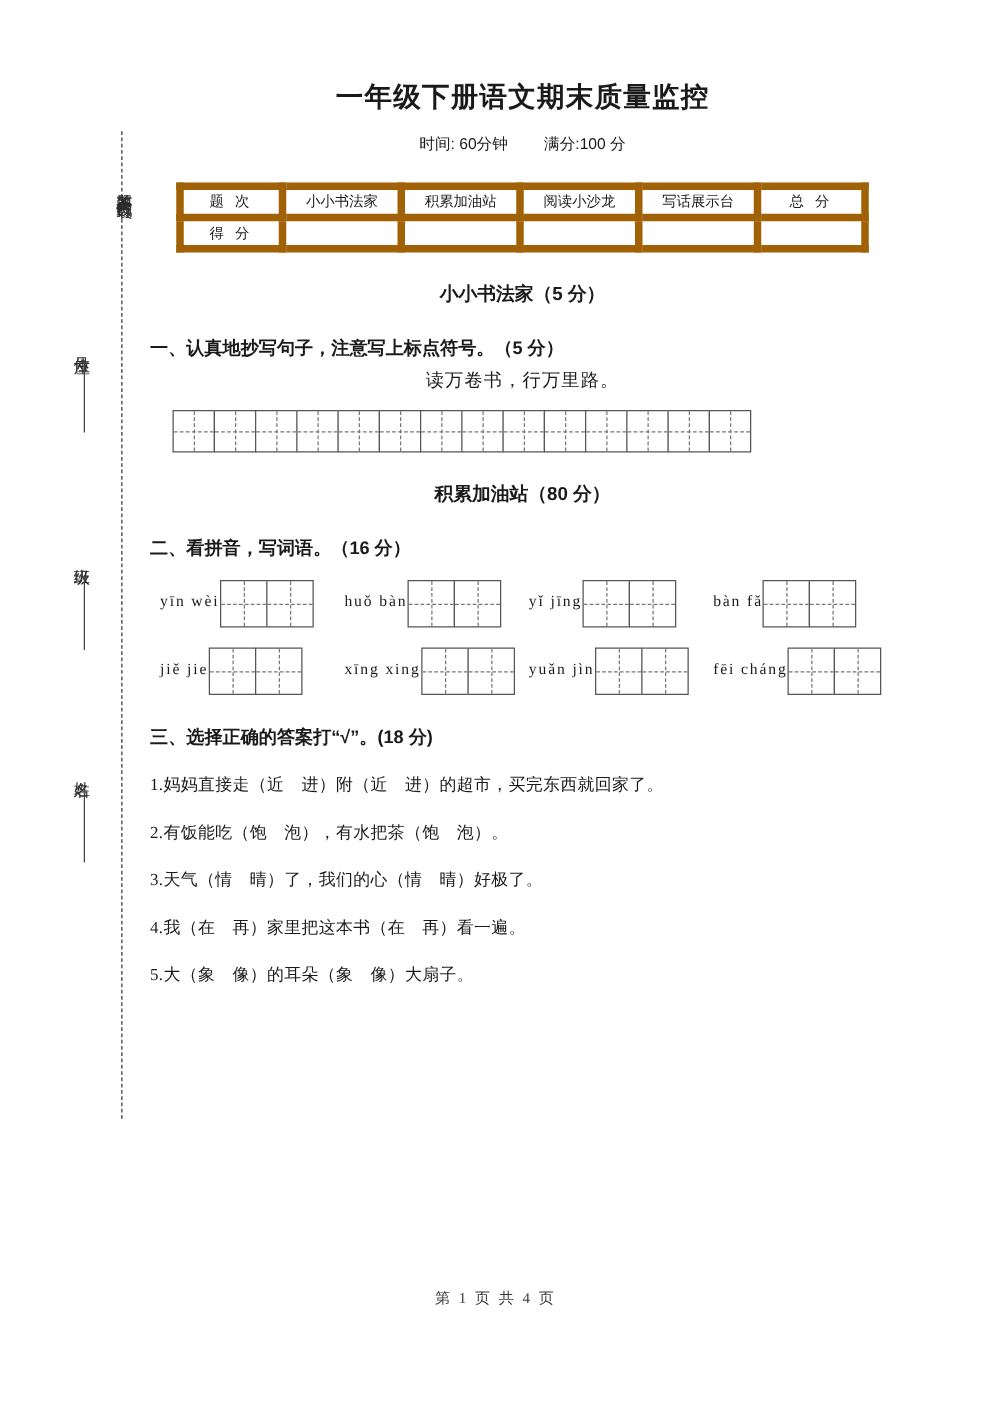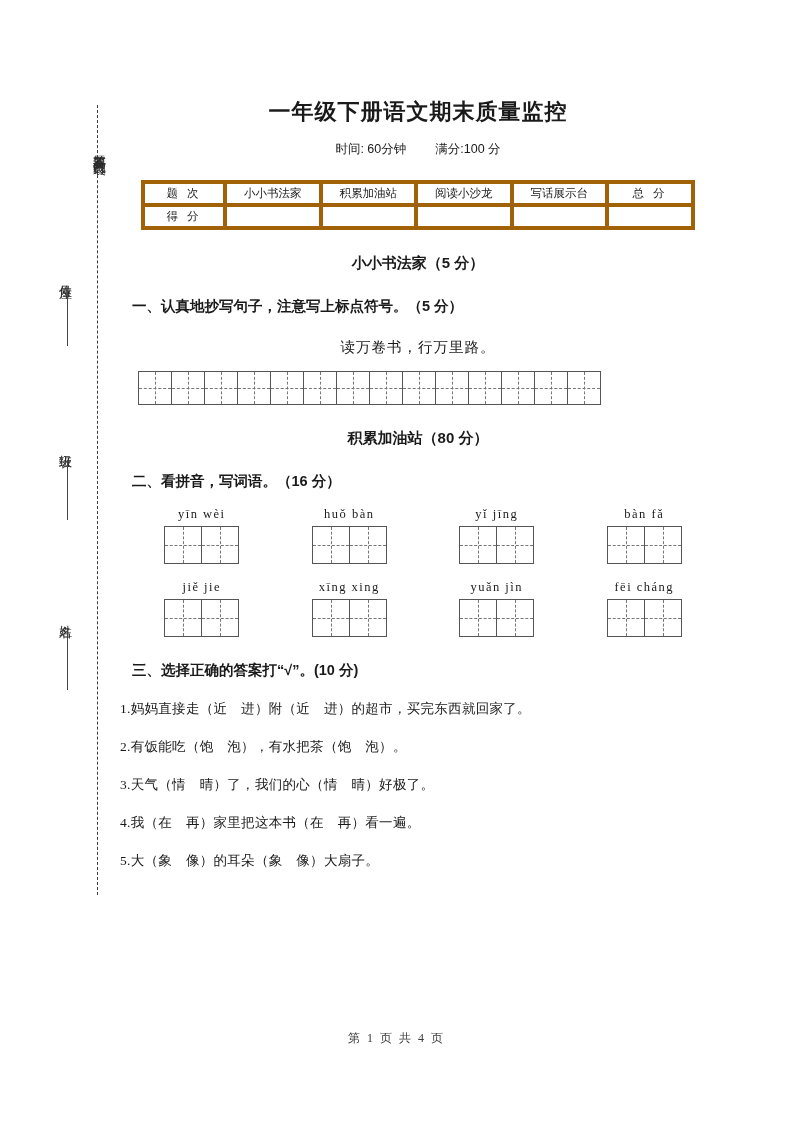--- a/index.html
+++ b/index.html
@@ -57,21 +57,21 @@
 
   
   #page {
     position: absolute;
     left: 118px; top: 0;
     width: 600px; height: 1122px;
   }
 
   h1.title {
     margin: 0;
-    padding-top: 97px;
+    padding-top: 63px;
     font-size: 22px;
     font-weight: bold;
     text-align: center;
     font-family: "Liberation Sans", "DejaVu Sans", sans-serif;
     letter-spacing: 1px;
   }
   .subtitle {
     margin-top: 14px;
     text-align: center;
     font-size: 12.5px;
@@ -80,21 +80,21 @@
   .subtitle .gap { display: inline-block; width: 22px; }
 
   
   table.score {
     margin: 22px auto 0 auto;
     border-collapse: collapse;
     width: 554px;
     table-layout: fixed;
   }
   table.score td {
-    border: 4px solid #a16207;
+    border: 6px solid #a16207;
     height: 20px;
     text-align: center;
     font-size: 11.5px;
     font-family: Liberation Serif, serif;
     padding: 2px 0;
   }
   table.score td.lbl { width: 82px; letter-spacing: 3px; }
   table.score td.tot { width: 86px; letter-spacing: 3px; }
 
   .sec-head {
@@ -102,26 +102,26 @@
     font-size: 15px;
     font-weight: bold;
     font-family: "Liberation Sans", "DejaVu Sans", sans-serif;
     margin-top: 24px;
   }
   .q-head {
     font-size: 14.5px;
     font-weight: bold;
     font-family: "Liberation Sans", "DejaVu Sans", sans-serif;
     margin-top: 24px;
-    margin-left: 14px;
+    margin-left: 2px;
   }
   .copy-sentence {
     text-align: center;
     font-size: 14.5px;
-    margin-top: 22px;
+    margin-top: 7px;
     letter-spacing: 1px;
   }
 
   
   .grid-row {
     display: flex;
     margin-top: 14px;
     margin-left: 20px;
   }
   .cell {
@@ -147,21 +147,21 @@
 
   
   .py-row {
     display: flex;
     margin-top: 16px;
     padding-left: 10px;
   }
   .py-item {
     width: 150px;
     display: flex;
-    flex-direction: column;
+    flex-direction: row;
     align-items: center;
   }
   .py-label {
     font-size: 12.5px;
     font-family: "Liberation Serif", "DejaVu Serif", serif;
     letter-spacing: 1.5px;
     margin-bottom: 4px;
     white-space: nowrap;
   }
   .py-grid { display: flex; }
@@ -320,21 +320,21 @@
       </div>
       <div class="py-item">
         <div class="py-label">fēi cháng</div>
         <div class="py-grid">
           <div class="cell"></div>
           <div class="cell"></div>
         </div>
       </div>
     </div>
 
-  <div class="q-head">三、选择正确的答案打“√”。(10 分)</div>
+  <div class="q-head">三、选择正确的答案打“√”。(18 分)</div>
 
   <div class="choice">1.妈妈直接走（近　进）附（近　进）的超市，买完东西就回家了。</div>
   <div class="choice">2.有饭能吃（饱　泡），有水把茶（饱　泡）。</div>
   <div class="choice">3.天气（情　晴）了，我们的心（情　晴）好极了。</div>
   <div class="choice">4.我（在　再）家里把这本书（在　再）看一遍。</div>
   <div class="choice">5.大（象　像）的耳朵（象　像）大扇子。</div>
 </div>
 
 <div class="footer">第 1 页 共 4 页</div>
 

